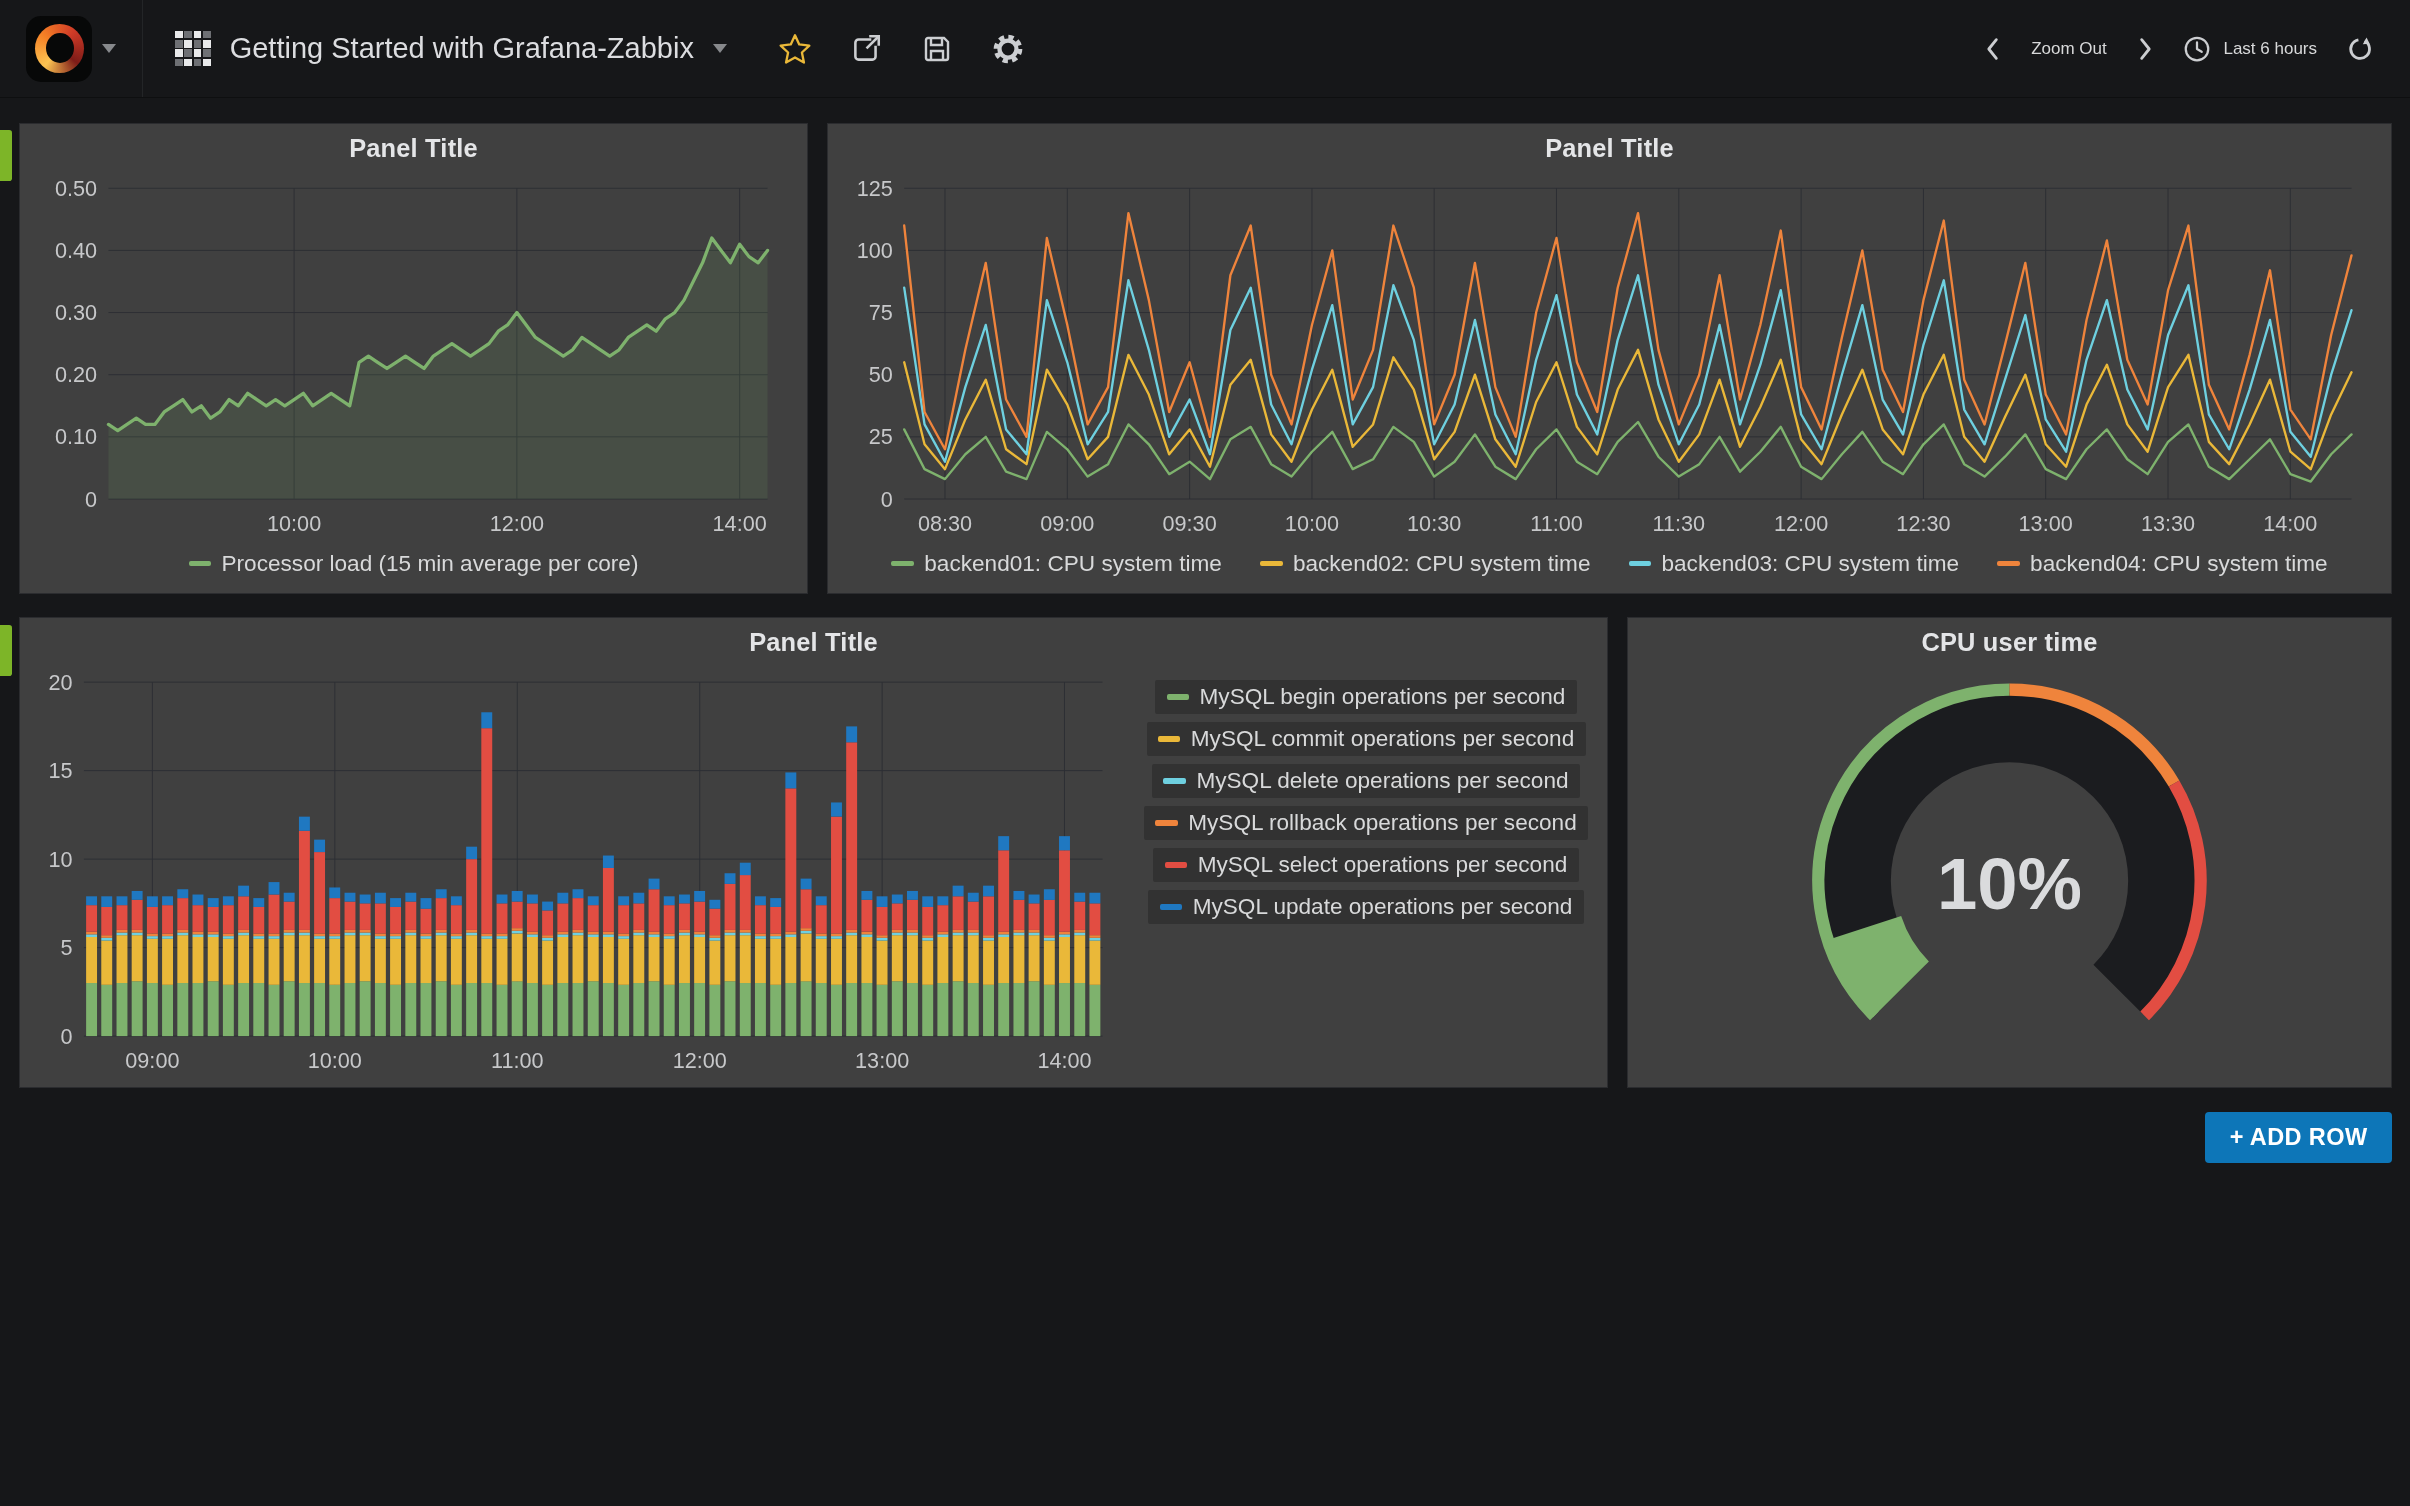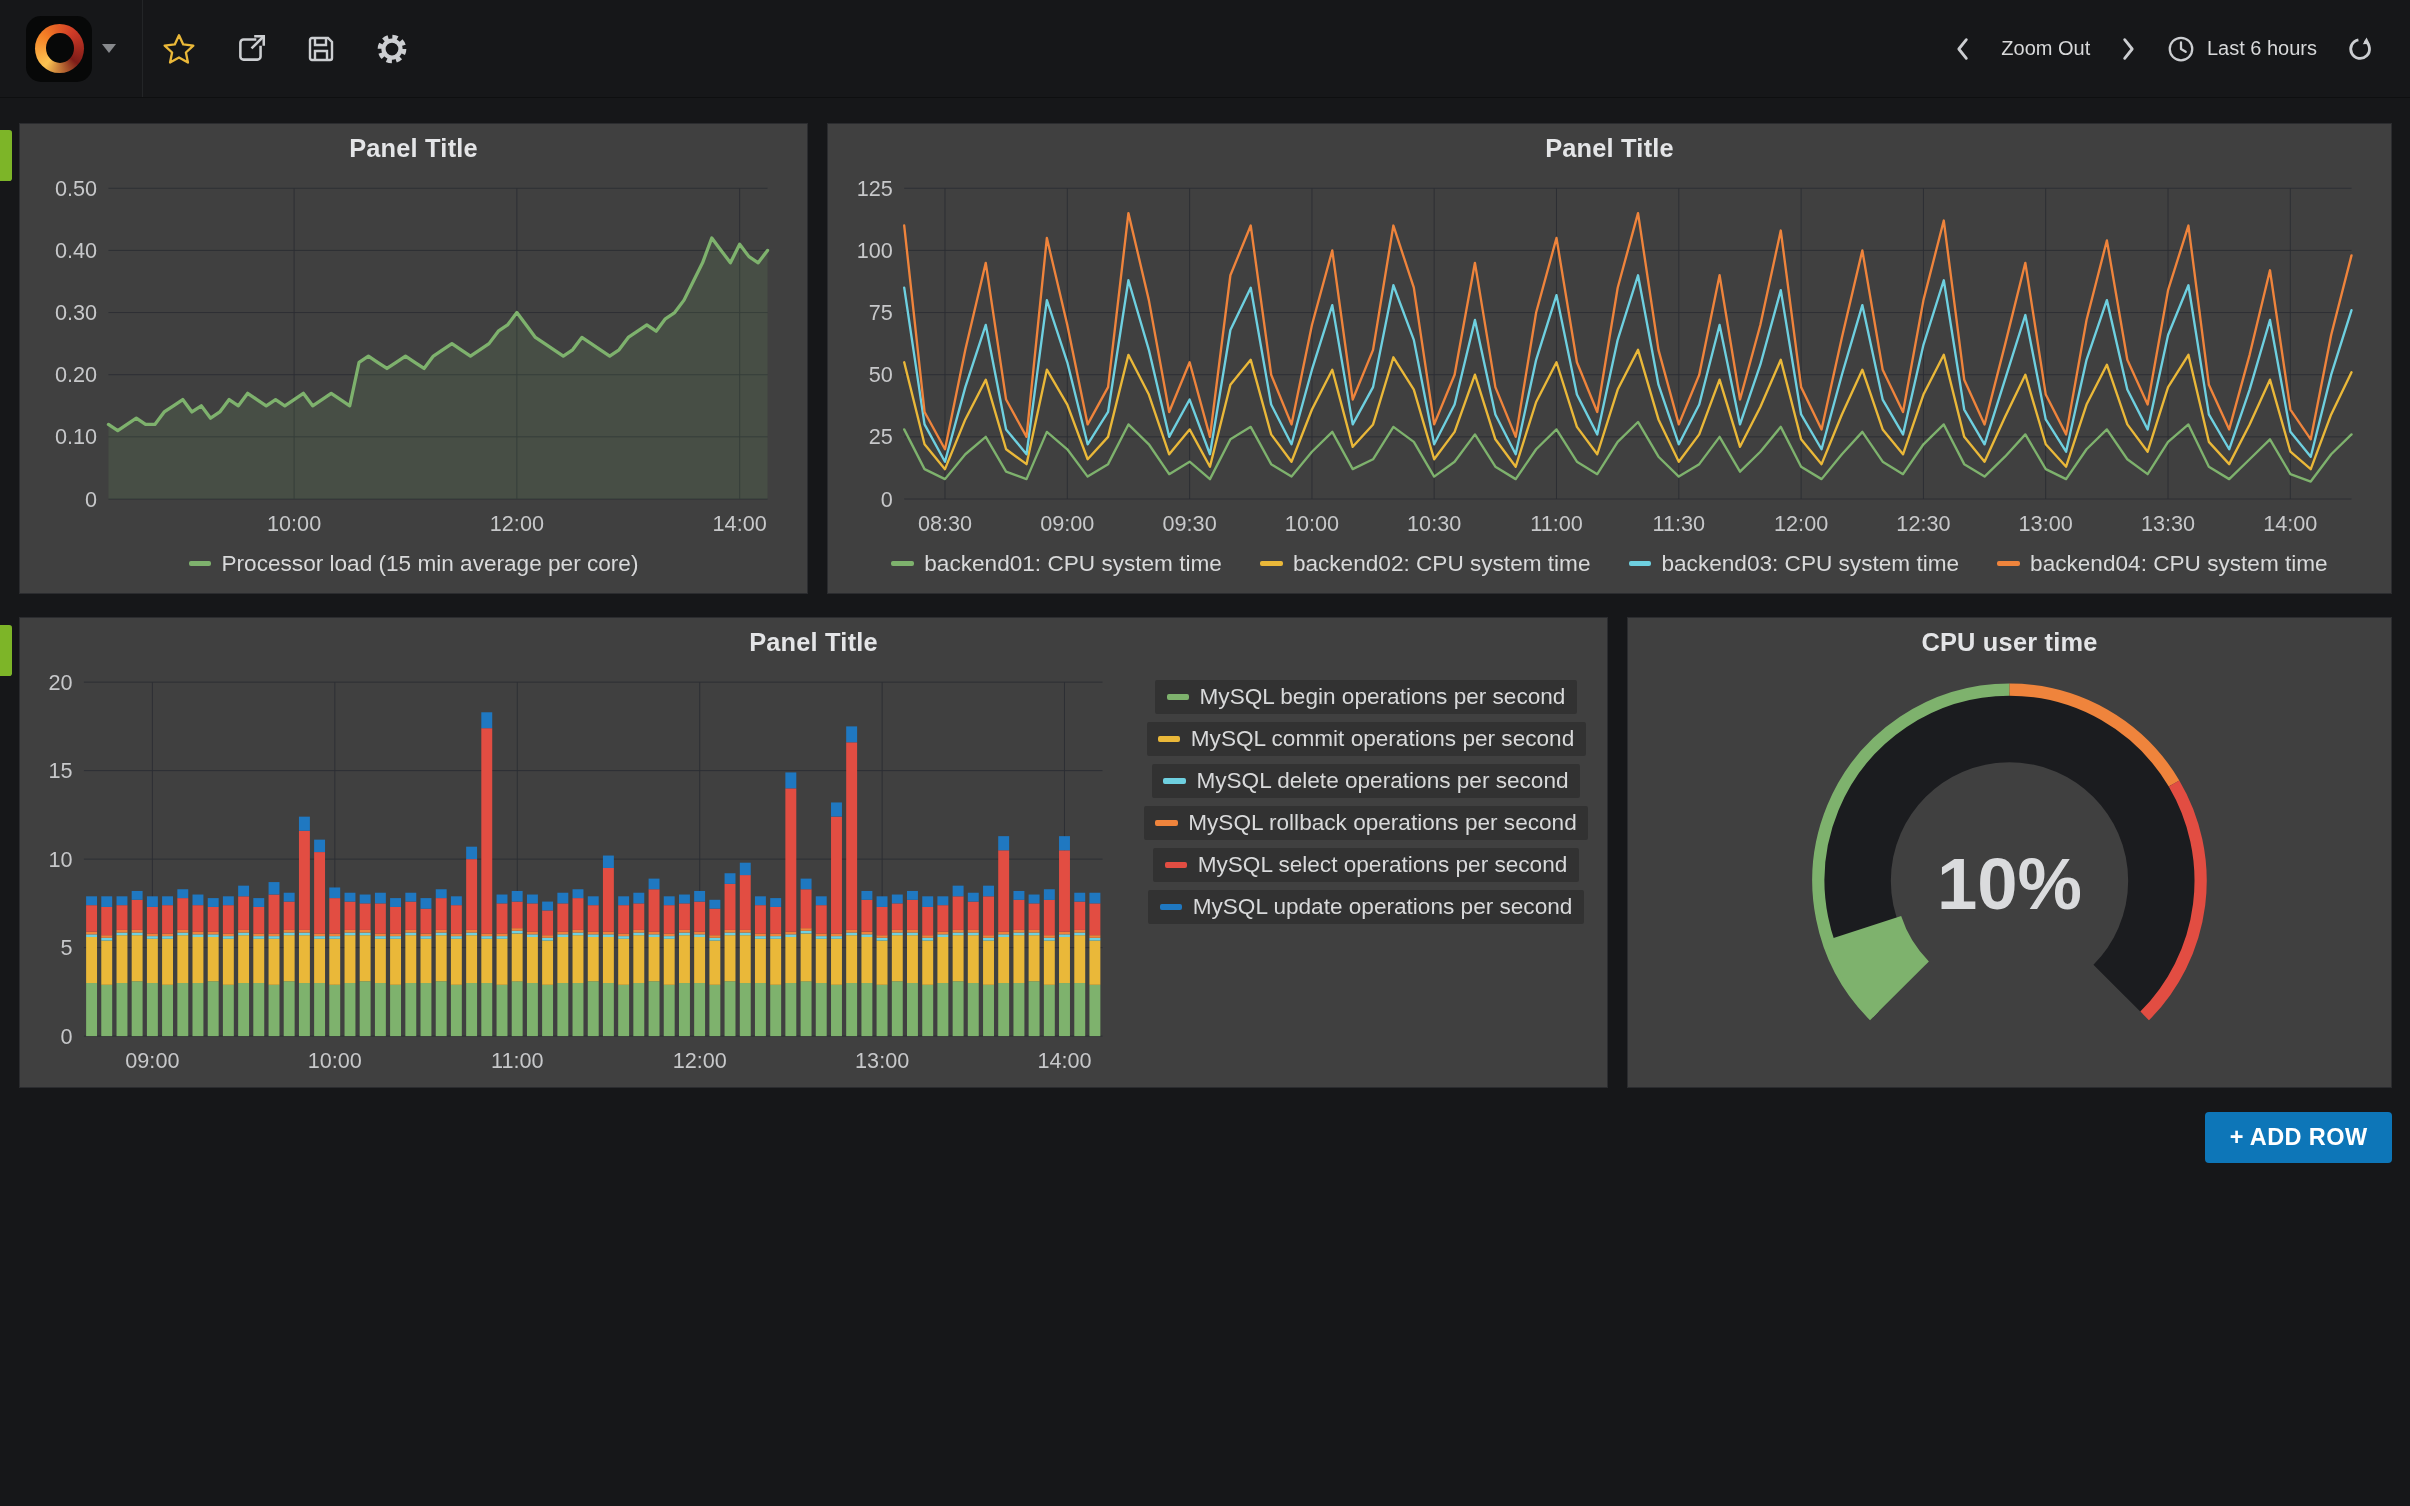--- a/index.html
+++ b/index.html
@@ -19,21 +19,21 @@
   .grid-icon{display:grid;grid-template-columns:repeat(4,7.5px);grid-auto-rows:7.5px;gap:1.9px}
   .grid-icon i{background:#6e7074}
   .grid-icon i:nth-child(8n+1),.grid-icon i:nth-child(8n+3),
   .grid-icon i:nth-child(8n+6),.grid-icon i:nth-child(8n+8){background:#e9eaeb}
   .dash-title{font-size:29px;color:#dcdde0}
   .nav-actions{display:flex;align-items:center;gap:19px;padding:0 9.4px}
   .nav-btn{padding:9.4px;display:flex;align-items:center}
   .nav-btn svg{display:block}
   .spacer{flex:1}
   .time-controls{display:flex;align-items:center;gap:5.6px;padding-right:24.5px}
-  .ctrl-btn{display:flex;align-items:center;gap:11.3px;font-size:20px;color:#d8d9da;padding:9.4px 11.3px}
+  .ctrl-btn{display:flex;align-items:center;gap:11.3px;font-size:17px;color:#d8d9da;padding:9.4px 11.3px}
 
   
   .dash{padding:24.5px 19px 0;position:relative}
   .panel-row{display:flex;gap:19px;margin-bottom:23.5px;position:relative}
   .row-handle{position:absolute;left:-19px;top:7.5px;width:12.2px;height:51px;background:#7db528;border-radius:0 2.8px 2.8px 0;cursor:pointer}
   .panel{background:#404040;border:0.9px solid #2b2c2f;display:flex;flex-direction:column;height:471px}
   .panel-title{height:49px;flex:none;display:flex;align-items:center;justify-content:center;
     font-size:25.4px;font-weight:700;color:#e4e5e7;cursor:move;letter-spacing:0.2px}
   .panel-body{flex:1;min-height:0;display:flex;flex-direction:column;padding:0 15px 7.5px}
   svg.chart{flex:1;min-height:0;width:100%;display:block}
@@ -59,20 +59,42 @@
 <body>
 
 <nav class="navbar">
   <div class="logo-block">
     <div class="logo-tile">
       <div class="logo-swirl"></div>
     </div>
     <span class="caret"></span>
   </div>
 
+  <div class="dash-picker">
+    <span class="grid-icon">
+      <i></i>
+        <i></i>
+        <i></i>
+        <i></i>
+        <i></i>
+        <i></i>
+        <i></i>
+        <i></i>
+      <i></i>
+        <i></i>
+        <i></i>
+        <i></i>
+        <i></i>
+        <i></i>
+        <i></i>
+        <i></i>
+    </span>
+    <span class="dash-title">Getting Started with Grafana-Zabbix</span>
+    <span class="caret"></span>
+  </div>
 
   <div class="nav-actions">
     <button class="nav-btn">
       <svg width="34" height="34" viewBox="0 0 32 32">
         <path d="M16 3l4 8.7 9.5 1.1-7 6.5 1.9 9.4L16 24l-8.4 4.7 1.9-9.4-7-6.5 9.5-1.1z" fill="none" stroke="#eab839" stroke-width="2.2" stroke-linejoin="round"></path>
       </svg>
     </button>
     <button class="nav-btn">
       <svg width="34" height="34" viewBox="0 0 32 32">
         <path d="M21 7H9a3 3 0 0 0-3 3v13a3 3 0 0 0 3 3h13a3 3 0 0 0 3-3V13" fill="none" stroke="#ccced1" stroke-width="2.4"></path>

